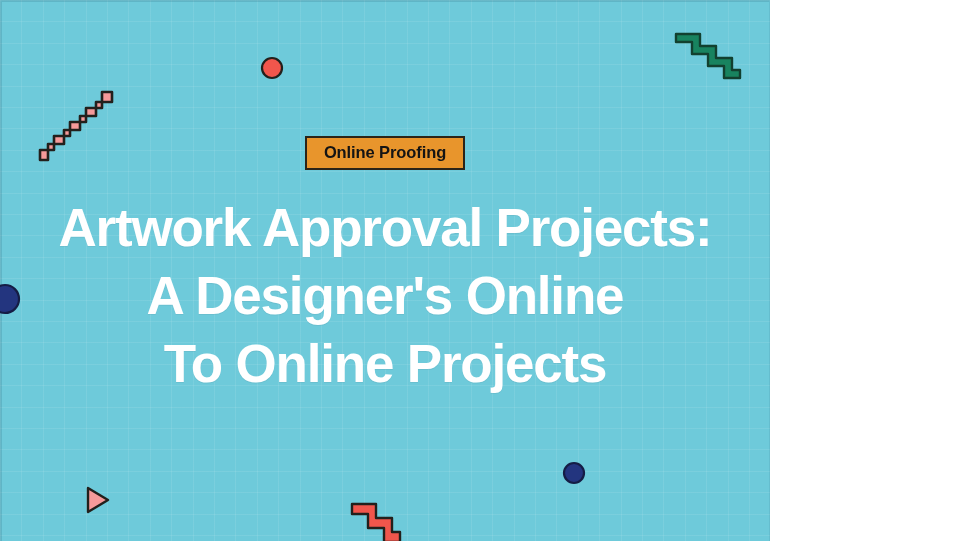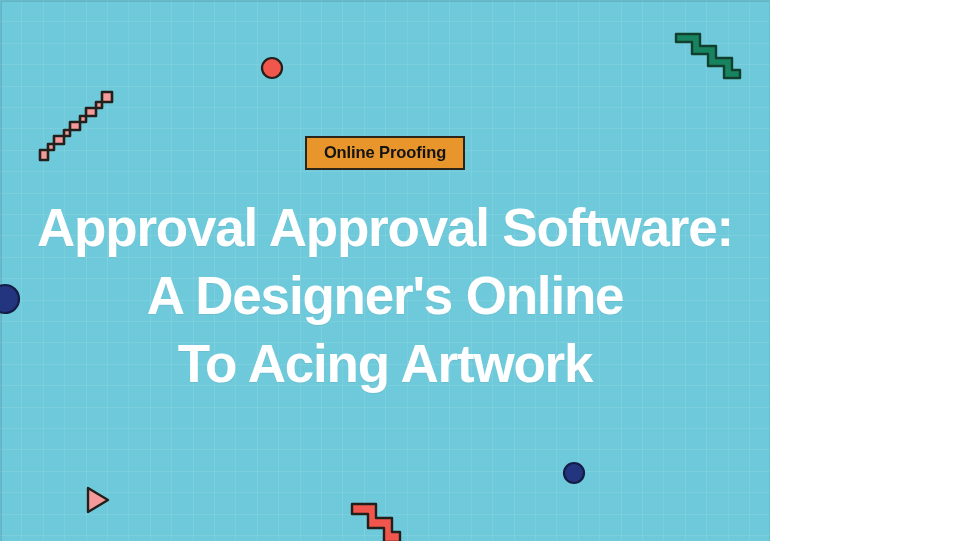--- a/index.html
+++ b/index.html
@@ -137,19 +137,19 @@
 
   <svg class="deco" style="left:786px; top:518px;" width="36" height="34" viewBox="0 0 36 34">
     <path d="M4 2 L30 14 L4 26 Z" fill="#18835f" stroke="#12402f" stroke-width="2.4" stroke-linejoin="round"></path>
   </svg>
 
   <div id="content">
 
     <div id="badge">Online Proofing</div>
 
     <div id="headline">
-      <span class="hl">Approval Approval Software:</span>
+      <span class="hl">Artwork Approval Projects:</span>
       <span class="hl">A Designer's Online</span>
-      <span class="hl">To Acing Artwork</span>
+      <span class="hl">To Online Projects</span>
     </div>
 
   </div>
 </div>
 
 </body></html>

